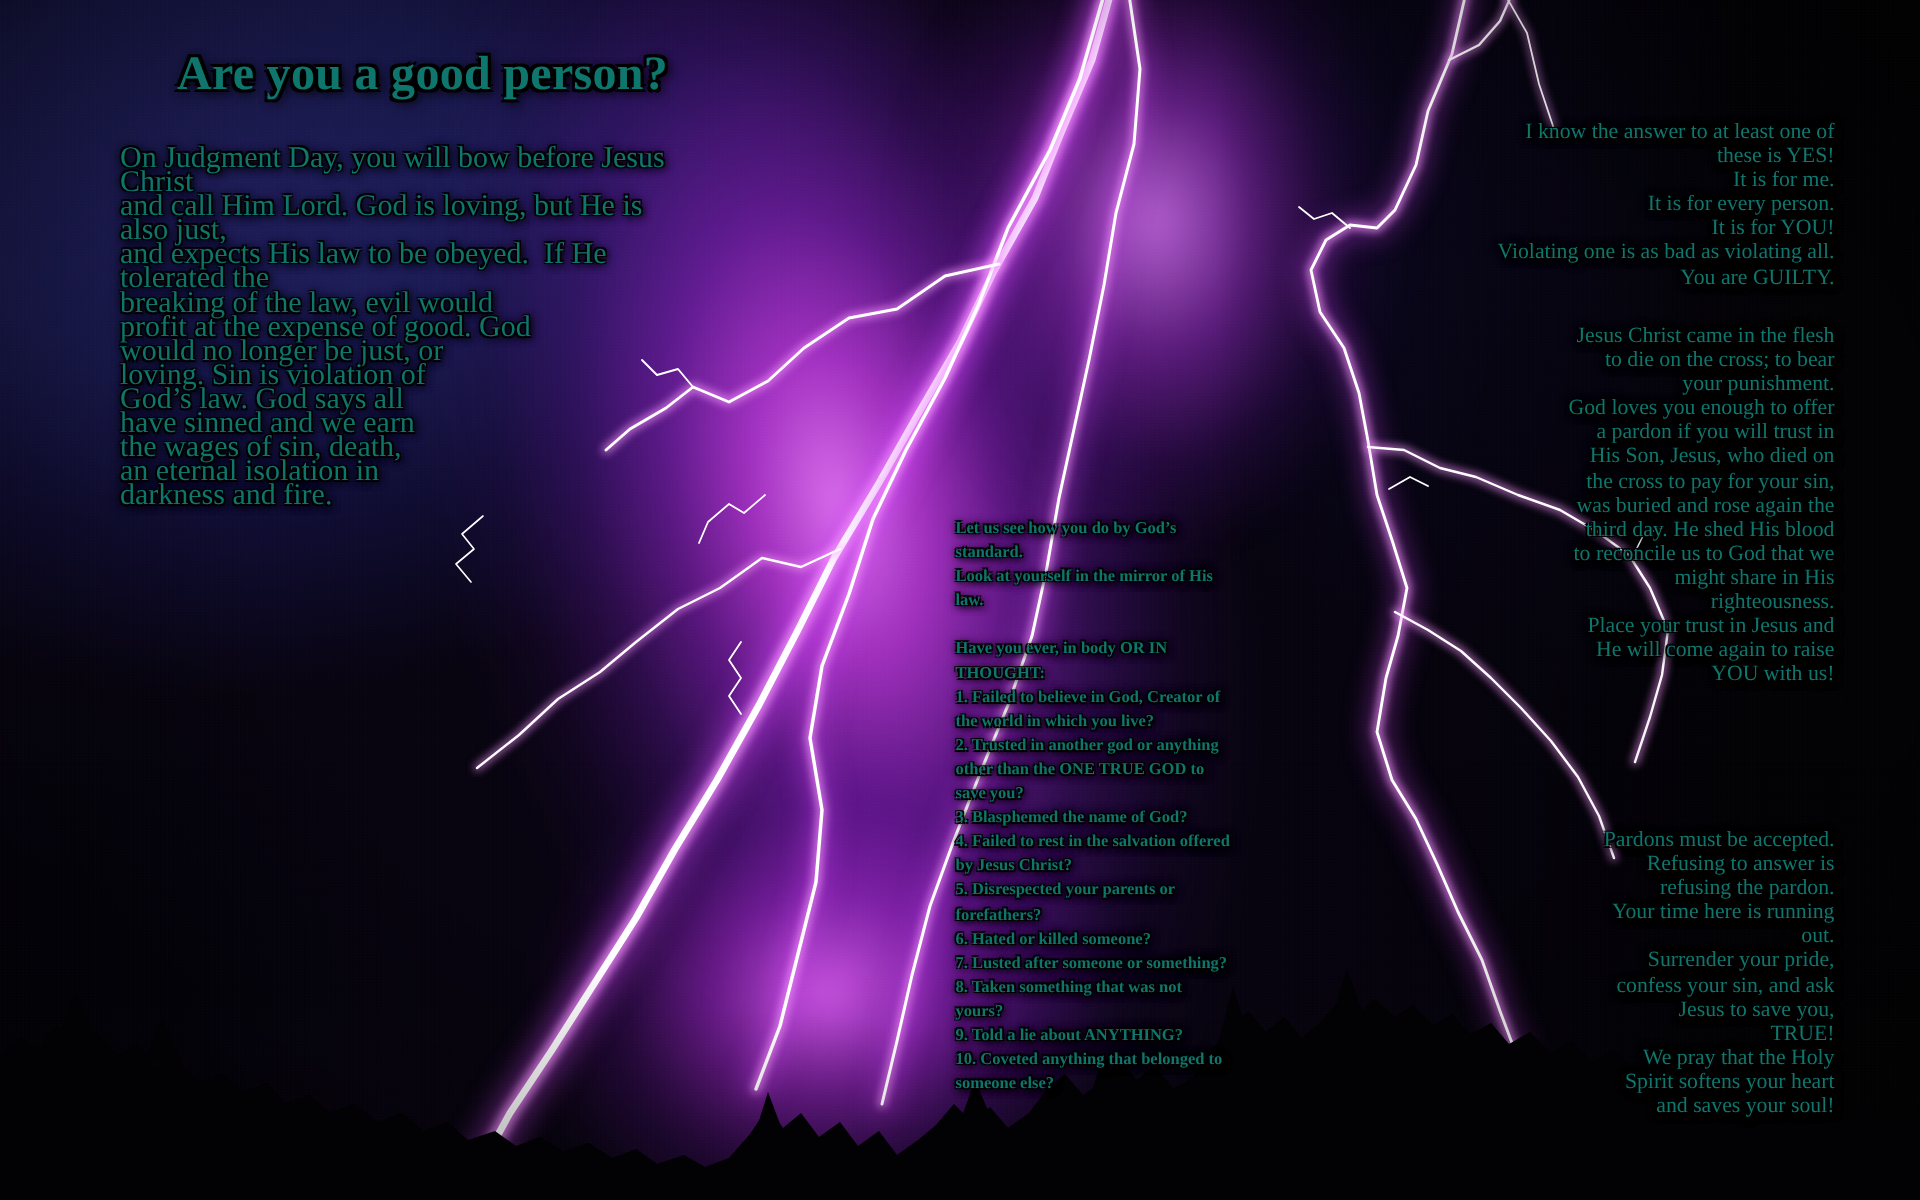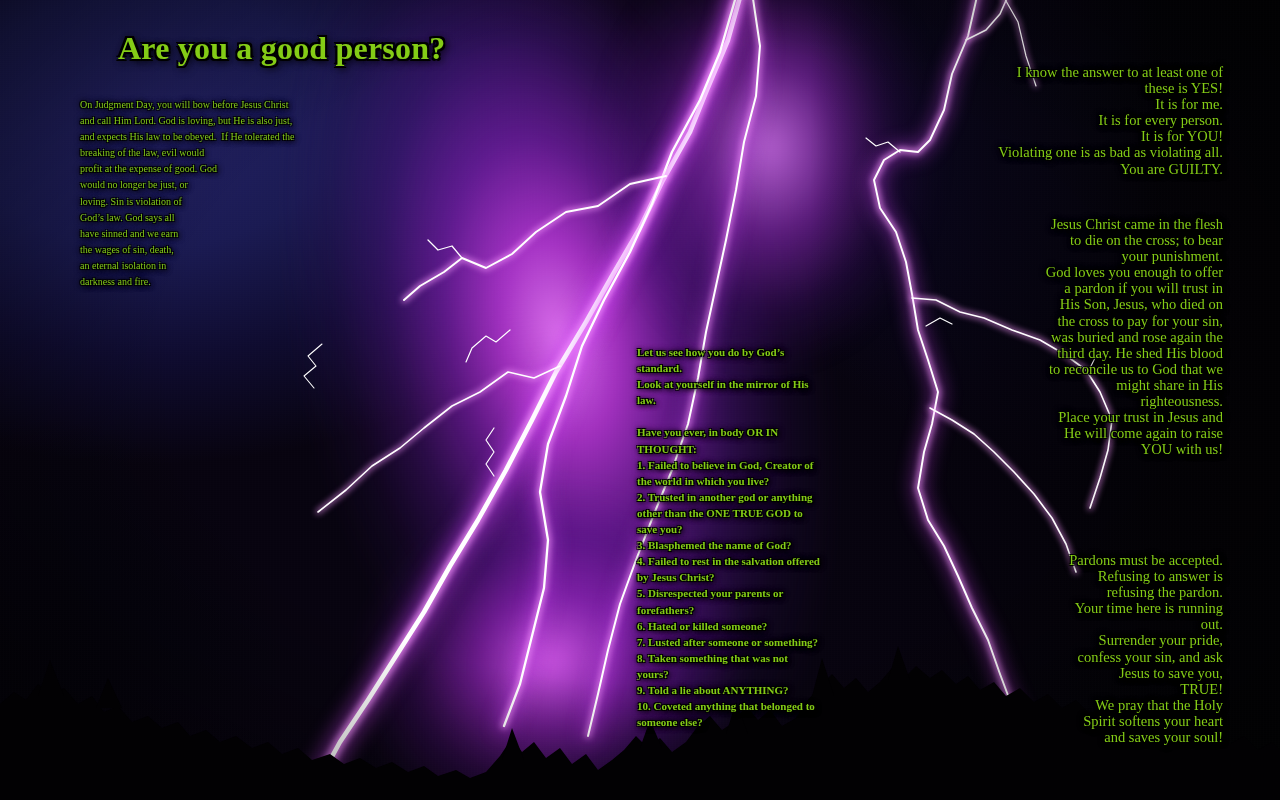--- a/index.html
+++ b/index.html
@@ -114,59 +114,59 @@
   .bolt-halo { fill: none; stroke: rgba(247,150,255,0.75); stroke-linecap: round; stroke-linejoin: round; filter: blur(3px); }
   .bolt-glow { fill: none; stroke: rgba(205,70,245,0.42); stroke-linecap: round; stroke-linejoin: round; filter: blur(9px); }
 
   
   .trees { position: absolute; left: 0; bottom: 0; width: 1280px; height: 170px; }
   .trees path, .trees polygon { fill: #020103; }
 
   
   .txt {
     position: absolute;
-    color: #84cc16;
+    color: #0f766e;
     text-shadow:
       1px 1px 0 #000, -1px 1px 0 #000, 1px -1px 0 #000, -1px -1px 0 #000,
       0 0 4px #000, 0 0 7px rgba(0,0,0,0.9), 2px 2px 5px rgba(0,0,0,0.95);
     white-space: pre-wrap;
   }
   #page-title {
     left: 118px;
     top: 30px;
     font-size: 32px;
     font-weight: bold;
     letter-spacing: 0.2px;
     text-shadow:
       2px 2px 0 #000, -2px 2px 0 #000, 2px -2px 0 #000, -2px -2px 0 #000,
       0 0 6px #000, 3px 3px 8px rgba(0,0,0,0.95);
   }
   #intro-paragraph {
     left: 80px;
     top: 97px;
     width: 372px;
-    font-size: 10px;
+    font-size: 20px;
     line-height: 16.1px;
   }
   #center-block {
     left: 637px;
     top: 344px;
     width: 276px;
     font-size: 11px;
     line-height: 16.1px;
     font-weight: bold;
   }
   .right-col {
     right: 57px;
     width: 266px;
     text-align: right;
     font-size: 14.5px;
     line-height: 16.1px;
   }
-  #guilt-block { top: 64px; font-family: Liberation Serif, serif; }
+  #guilt-block { top: 80px; font-family: Liberation Serif, serif; }
   #gospel-block { top: 216px; }
   #appeal-block { top: 552px; }
 </style>
 </head>
 <body>
 
 <div id="stage">
 
   <div class="sky-base"></div>
   <div class="sky-navy"></div>

